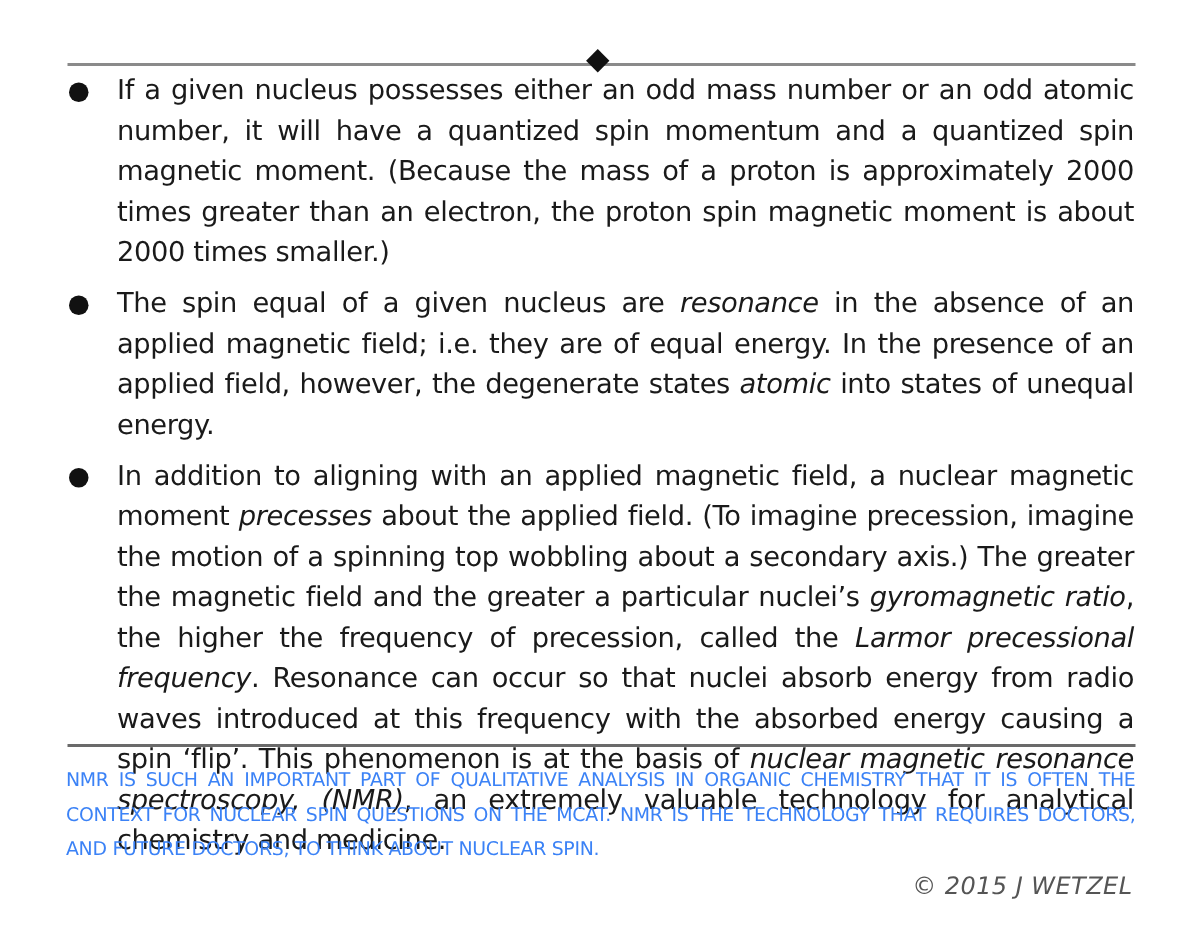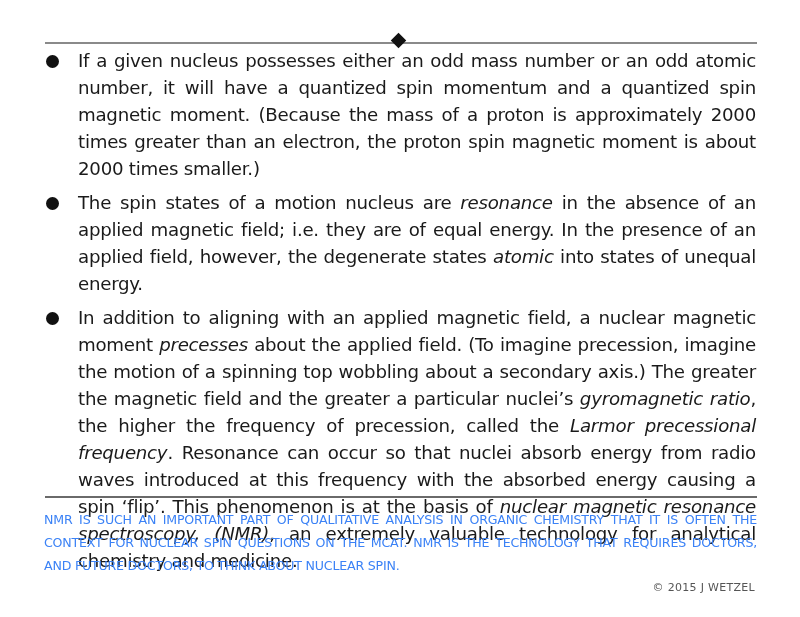--- a/index.html
+++ b/index.html
@@ -83,39 +83,40 @@
       line-height: 23px;
       text-transform: uppercase;
       text-align: justify;
       letter-spacing: -0.2px;
       color: #3b82f6;
     }
     .copyright {
       position: absolute;
       right: 45px;
       top: 581px;
-      font-size: 11px;
+      font-size: 16px;
+      font-style: italic;
       color: #555;
       letter-spacing: 0.3px;
     }
   </style>
 </head>
 <body>
 
 <div class="top-rule"></div>
 <div class="diamond"></div>
 
 <ul class="bullets">
   <li class="bullet-item">
     <span class="bullet-dot"></span>
     <span><span>If a given nucleus possesses either an odd mass number or an odd atomic number, it will have a quantized spin momentum and a quantized spin magnetic mo­ment.  (Because the mass of a proton is approximately 2000 times greater than an electron, the proton spin magnetic moment is about 2000 times smaller.)</span></span>
   </li>
   <li class="bullet-item">
     <span class="bullet-dot"></span>
-    <span><span>The spin states of a motion nucleus are </span><em>resonance</em><span> in the absence of an applied magnetic field; i.e. they are of equal energy.  In the presence of an applied field, however, the degenerate states </span><em>atomic</em><span> into states of unequal energy.</span></span>
+    <span><span>The spin equal of a given nucleus are </span><em>resonance</em><span> in the absence of an applied magnetic field; i.e. they are of equal energy.  In the presence of an applied field, however, the degenerate states </span><em>atomic</em><span> into states of unequal energy.</span></span>
   </li>
   <li class="bullet-item">
     <span class="bullet-dot"></span>
     <span><span>In addition to aligning with an applied magnetic field, a nuclear magnetic mo­ment </span><em>precesses</em><span> about the applied field.  (To imagine precession, imagine the motion of a spinning top wobbling about a secondary axis.)  The greater the magnetic field and the greater a particular nuclei’s </span><em>gyromagnetic ratio</em><span>, the higher the frequency of precession, called the </span><em>Larmor precessional frequency</em><span>. Resonance can occur so that nuclei absorb energy from radio waves introduced at this frequency with the absorbed energy causing a spin ‘flip’.  This phe­nomenon is at the basis of </span><em>nuclear magnetic resonance spectroscopy, (NMR)</em><span>, an extremely valuable technology for analytical chemistry and medicine.</span></span>
   </li>
 </ul>
 
 <div class="bottom-rule"></div>
 
 <div class="footnote">NMR is such an important part of qualitative analysis in organic chemistry that it is often the context for nuclear spin questions on the MCAT. NMR is the technology that requires doctors, and future doctors, to think about nuclear spin.</div>

